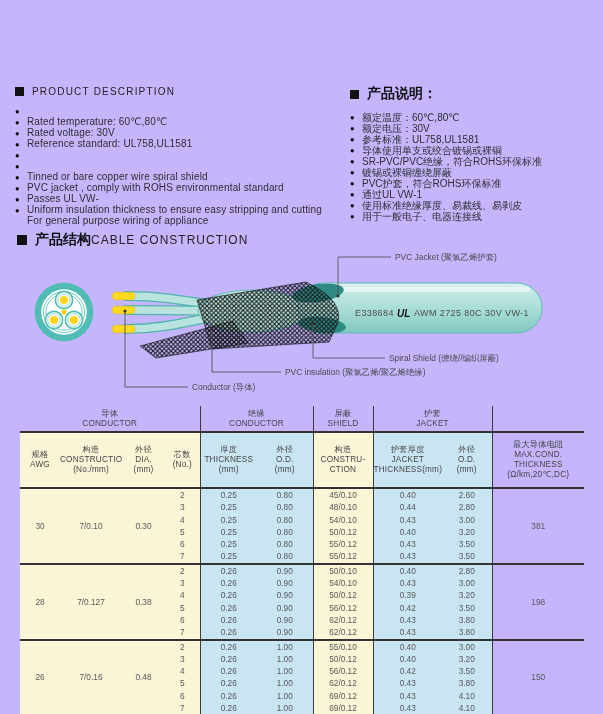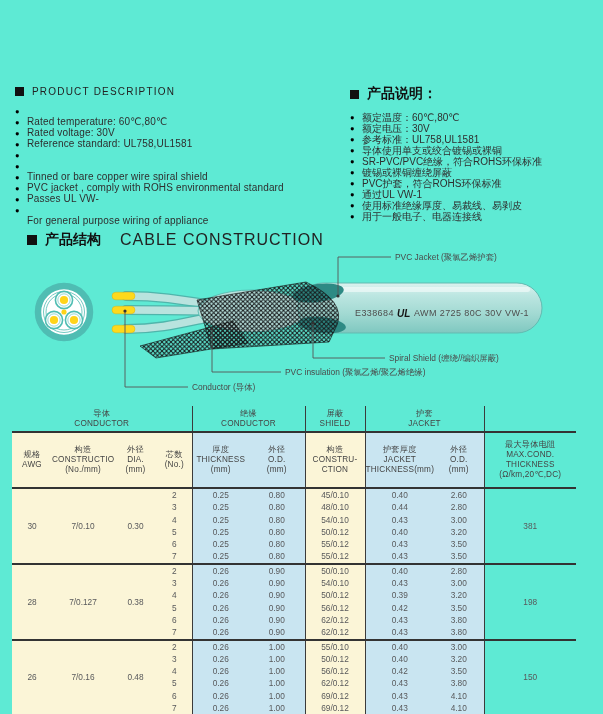--- a/index.html
+++ b/index.html
@@ -1,41 +1,41 @@
 <!DOCTYPE html>
 <html><head>
 <meta charset="utf-8">
 <style>
   html,body{margin:0;padding:0;background:#fff;}
-  .page{position:relative;width:603px;height:714px;background:#5eead4;overflow:hidden;
+  .page{position:relative;width:603px;height:714px;background:#c4b5fd;overflow:hidden;
         font-family:"Liberation Sans","DejaVu Sans",sans-serif;color:#333;}
   
   .sec-hdr{display:flex;align-items:center;}
   .sq{width:9px;height:9px;background:#111;display:inline-block;flex:0 0 auto;}
   .sec-title-en{font-size:10px;letter-spacing:1.2px;color:#222;margin-left:8px;}
   .sec-title-cn{font-size:14px;font-weight:bold;color:#111;margin-left:8px;}
-  .sec-title-en2{font-size:16px;letter-spacing:1px;color:#222;margin-left:19px;}
+  .sec-title-en2{font-size:12px;letter-spacing:1px;color:#222;margin-left:0;}
   
   .sec{position:absolute;}
   .sec-en{left:15px;top:86px;width:332px;}
   .sec-cn{left:350px;top:85px;width:250px;}
   .bullets{margin-top:9px;}
   .bullet-item{display:flex;align-items:center;line-height:11px;height:11px;}
   .bullet{font-size:7.5px;color:#000;width:12px;flex:0 0 auto;}
   .sec-en .bullet-text{font-size:10px;letter-spacing:0.15px;color:#2e2e2e;white-space:nowrap;margin-top:20px;}
   .sec-cn .bullet-text{font-size:10px;color:#2e2e2e;white-space:nowrap;}
-  .construction-hdr{position:absolute;left:27px;top:231px;}
+  .construction-hdr{position:absolute;left:17px;top:231px;}
   .construction-hdr .sq{width:10px;height:10px;}
   
   .diagram{position:absolute;left:0;top:243px;}
   .dlabel{font-size:8.4px;fill:#4a4a4a;}
   .jprint{font-size:9px;fill:#4e4e4e;letter-spacing:0.4px;}
   .ulmark{font-size:10px;font-weight:bold;font-style:italic;fill:#151515;}
   
-  .spec-table{position:absolute;left:12px;top:406px;border-collapse:collapse;table-layout:fixed;
+  .spec-table{position:absolute;left:20px;top:406px;border-collapse:collapse;table-layout:fixed;
               width:564px;font-size:8.3px;color:#58595B;}
   .spec-table td{padding:0;text-align:center;vertical-align:middle;overflow:hidden;}
   tr.gh td{height:25px;border-bottom:2.5px solid #333;color:#454545;}
   tr.sh td{height:54px;border-bottom:2.5px solid #333;color:#454545;}
   .spec-table .hl{line-height:10px;font-size:8.2px;letter-spacing:0.2px;}
   td.vsep{border-right:1.5px solid #3b3b3b;}
   td.cream{background:#FBF5D7;}
   td.blue{background:#C9E5F1;}
   tbody td{line-height:12.3px;height:12.3px;}
   tr.grp-top td{border-top:2.5px solid #333;}
@@ -76,20 +76,21 @@
         <div class="bullet-item">
           <span class="bullet">●</span>
           <span class="bullet-text">PVC jacket , comply with ROHS environmental standard</span>
         </div>
         <div class="bullet-item">
           <span class="bullet">●</span>
           <span class="bullet-text">Passes UL VW-</span>
         </div>
         <div class="bullet-item">
           <span class="bullet">●</span>
+          <span class="bullet-text">Uniform insulation thickness to ensure easy stripping and cutting</span>
         </div>
         <div class="bullet-item">
           <span class="bullet">●</span>
           <span class="bullet-text">For general purpose wiring of appliance</span>
         </div>
       </div>
   </section>
 
   <section class="sec sec-cn">
     <div class="sec-hdr">

